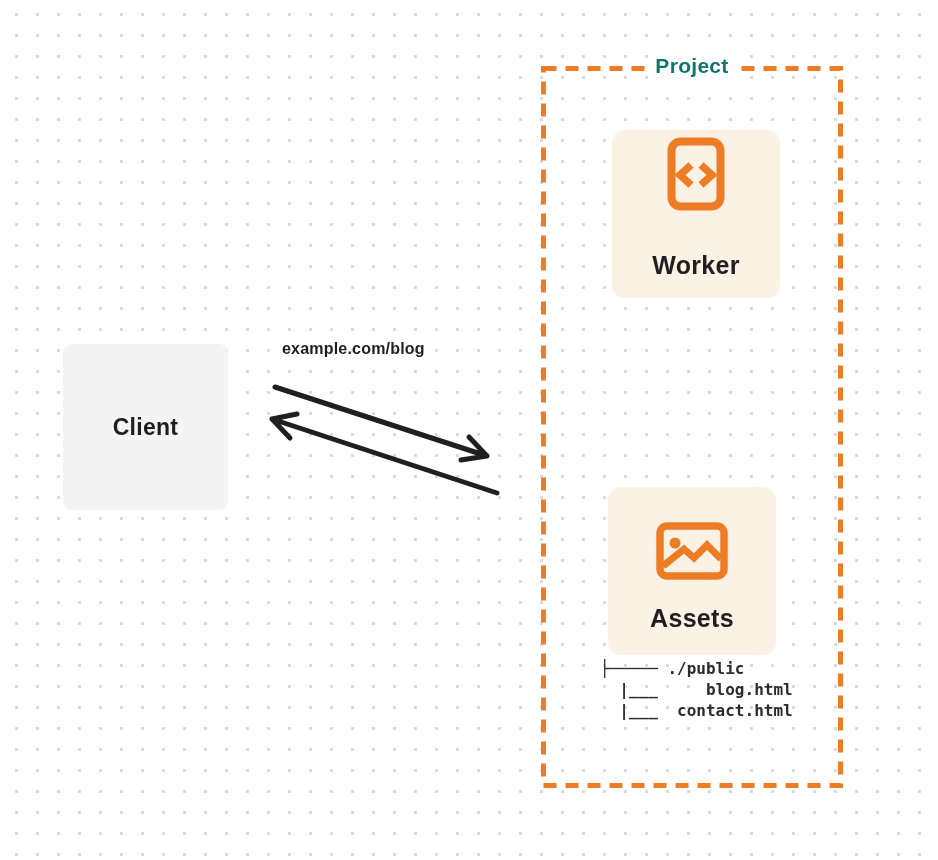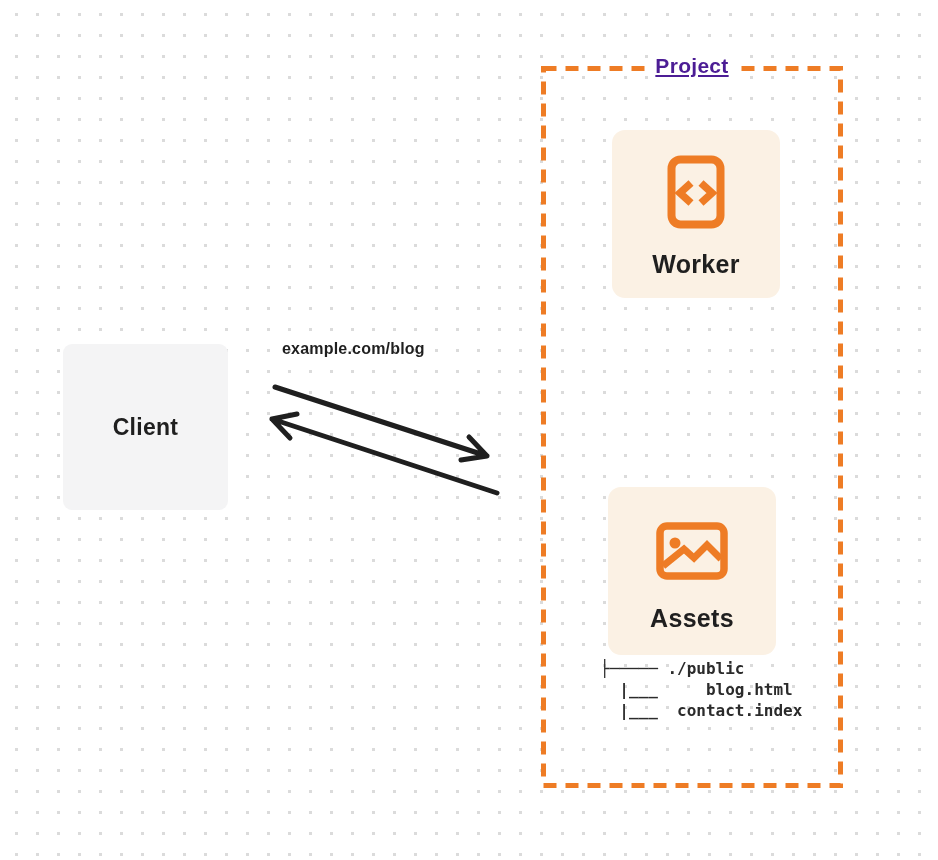--- a/index.html
+++ b/index.html
@@ -70,44 +70,43 @@
     stroke: #ee7c25;
     stroke-width: 5;
     stroke-dasharray: 13 9;
   }
   .project-label {
     position: absolute;
     left: 50%; top: -14px;
     transform: translateX(-50%);
     font-size: 21px;
     font-weight: 700;
-    color: #4c1d95;
+    color: #0f766e;
     background: #ffffff;
     padding: 0 5px;
     line-height: 27px;
     letter-spacing: 0.3px;
     white-space: nowrap;
-    text-decoration: underline;
   }
   .card {
     position: absolute;
     width: 168px; height: 168px;
     background: #fbf1e4;
     border-radius: 13px;
     display: flex;
     flex-direction: column;
     align-items: center;
   }
   .card .label {
     font-size: 25px;
     font-weight: 700;
     color: #1f1f1f;
     letter-spacing: 0.3px;
   }
-  .worker-card { left: 71px; top: 64px; padding-top: 25px; box-sizing: border-box; }
+  .worker-card { left: 71px; top: 64px; padding-top: 7px; box-sizing: border-box; gap: 19px; }
   .worker-card .label { margin-top: 21px; }
   .assets-card { left: 67px; top: 421px; padding-top: 35px; box-sizing: border-box; }
   .assets-card .label { margin-top: 24px; }
   .icon-svg { display: block; }
   .icon-svg .stroke {
     fill: none;
     stroke: #ee7c25;
     stroke-linejoin: miter;
     stroke-linecap: butt;
   }
@@ -158,16 +157,16 @@
 
     <div class="card assets-card">
       <svg class="icon-svg" width="72" height="58" viewBox="0 0 72 58" xmlns="http://www.w3.org/2000/svg">
         <rect class="stroke" x="4" y="4" width="64" height="50" rx="7" stroke-width="7.5"></rect>
         <circle cx="19" cy="21" r="5.5" fill="#ee7c25"></circle>
         <path class="stroke" d="M7,44 L28,27 L38,36 L51,23 L65,37" stroke-width="7"></path>
       </svg>
       <span class="label">Assets</span>
     </div>
 
-    <pre class="tree"><span>├───── ./public</span><span>  |___     blog.html</span><span>  |___  contact.index</span></pre>
+    <pre class="tree"><span>├───── ./public</span><span>  |___     blog.html</span><span>  |___  contact.html</span></pre>
   </div>
 
 </div>
 
 </body></html>

